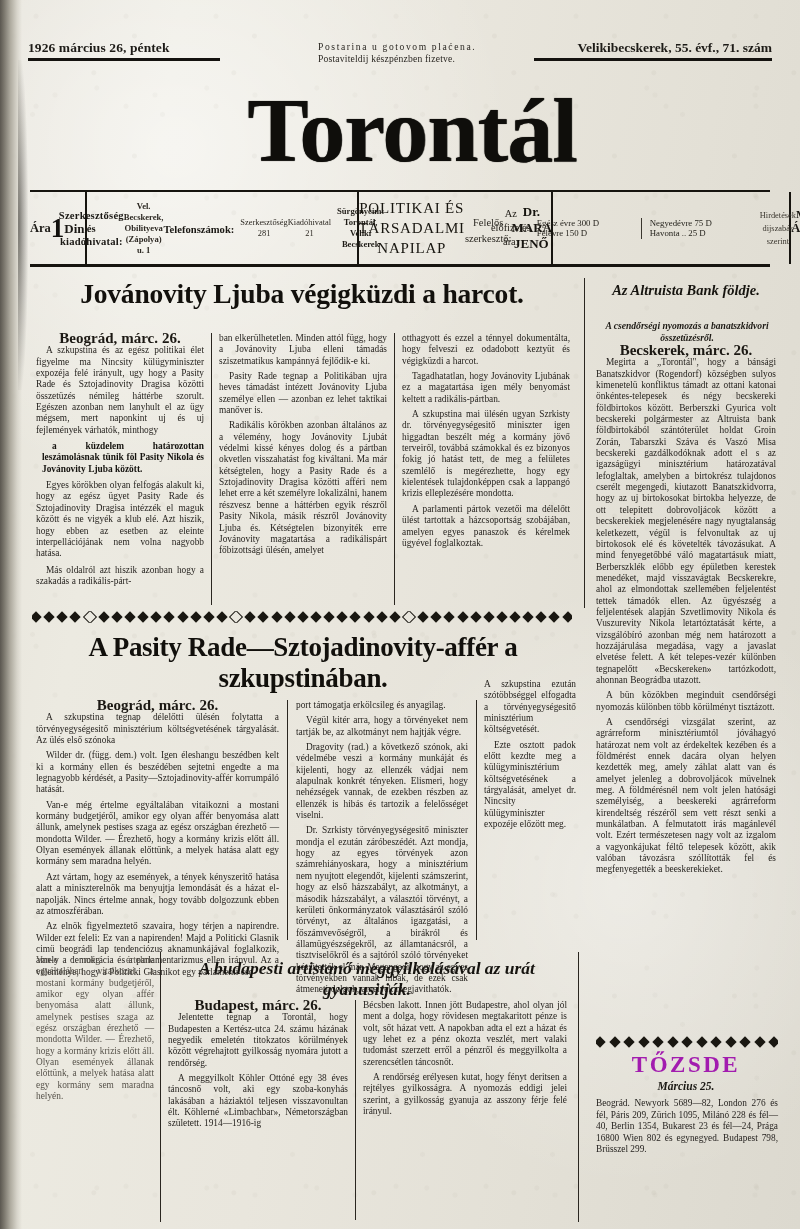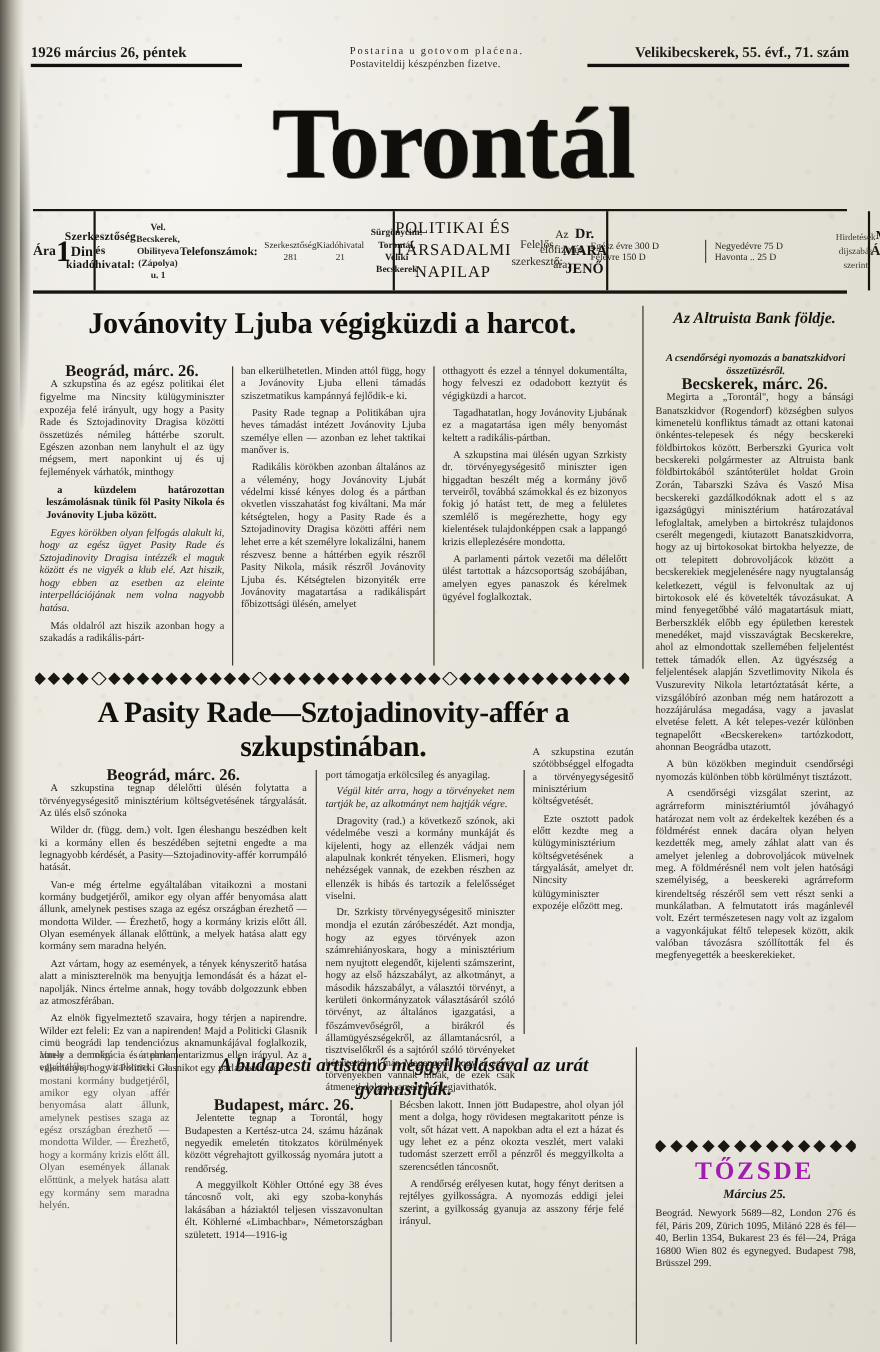--- a/index.html
+++ b/index.html
@@ -247,21 +247,21 @@
   <div class="h1main">Jovánovity Ljuba végigküzdi a harcot.</div>
   <div class="rule-v" style="left:584px;top:278px;height:330px;"></div>
 
   <div class="h1right">Az Altruista Bank földje.</div>
   <div class="h1right-sub">A csendőrségi nyomozás a banatszkidvori összetüzésről.</div>
 
   <div class="col" style="left:36px;top:333px;width:168px;">
     <p class="dl">Beográd, márc. 26.</p>
     <p>A szkupstina és az egész politikai élet figyelme ma Nincsity külügyminiszter expozéja felé irányult, ugy hogy a Pasity Rade és Sztojadinovity Dragisa közötti összetüzés némileg háttérbe szorult. Egészen azonban nem lanyhult el az ügy mégsem, mert naponkint uj és uj fejlemények várhatók, minthogy</p>
     <p style="margin-top:5px;margin-left:6px;"><b>a küzdelem határozottan leszámolásnak tünik föl Pasity Nikola és Jovánovity Ljuba között.</b></p>
-    <p style="margin-top:5px;font-style:italic;">Egyes körökben olyan felfogás alakult ki, hogy az egész ügyet Pasity Rade és Sztojadinovity Dragisa intézzék el maguk között és ne vigyék a klub elé. Azt hiszik, hogy ebben az esetben az eleinte interpellációjának nem volna nagyobb hatása.</p>
+    <p style="margin-top:5px;">Egyes körökben olyan felfogás alakult ki, hogy az egész ügyet Pasity Rade és Sztojadinovity Dragisa intézzék el maguk között és ne vigyék a klub elé. Azt hiszik, hogy ebben az esetben az eleinte interpellációjának nem volna nagyobb hatása.</p>
     <p style="margin-top:5px;">Más oldalról azt hiszik azonban hogy a szakadás a radikális-párt-</p>
   </div>
   <div class="rule-v" style="left:211px;top:333px;height:272px;"></div>
 
   <div class="col" style="left:219px;top:333px;width:168px;">
     <p class="noind">ban elkerülhetetlen. Minden attól függ, hogy a Jovánovity Ljuba elleni támadás sziszetmatikus kampánnyá fejlődik-e ki.</p>
     <p style="margin-top:4px;">Pasity Rade tegnap a Politikában ujra heves támadást intézett Jovánovity Ljuba személye ellen — azonban ez lehet taktikai manőver is.</p>
     <p style="margin-top:4px;">Radikális körökben azonban általános az a vélemény, hogy Jovánovity Ljubát védelmi kissé kényes dolog és a pártban okvetlen visszahatást fog kiváltani. Ma már kétségtelen, hogy a Pasity Rade és a Sztojadinovity Dragisa közötti afféri nem lehet erre a két személyre lokalizálni, hanem részvesz benne a háttérben egyik részről Pasity Nikola, másik részről Jovánovity Ljuba és. Kétségtelen bizonyiték erre Jovánovity magatartása a radikálispárt főbizottsági ülésén, amelyet</p>
   </div>
   <div class="rule-v" style="left:394px;top:333px;height:272px;"></div>
@@ -331,21 +331,21 @@
     <p>A szkupstina tegnap délelőtti ülésén folytatta a törvényegységesitő minisztérium költségvetésének tárgyalását. Az ülés első szónoka</p>
     <p style="margin-top:4px;">Wilder dr. (függ. dem.) volt. Igen éleshangu beszédben kelt ki a kormány ellen és beszédében sejtetni engedte a ma legnagyobb kérdését, a Pasity—Sztojadinovity-affér korrumpáló hatását.</p>
     <p style="margin-top:4px;">Van-e még értelme egyáltalában vitaikozni a mostani kormány budgetjéről, amikor egy olyan affér benyomása alatt állunk, amelynek pestises szaga az egész országban érezhető — mondotta Wilder. — Érezhető, hogy a kormány krizis előtt áll. Olyan események állanak előttünk, a melyek hatása alatt egy kormány sem maradna helyén.</p>
     <p style="margin-top:4px;">Azt vártam, hogy az események, a tények kényszeritő hatása alatt a miniszterelnök ma benyujtja lemondását és a házat el-napolják. Nincs értelme annak, hogy tovább dolgozzunk ebben az atmoszférában.</p>
     <p style="margin-top:4px;">Az elnök figyelmeztető szavaira, hogy térjen a napirendre. Wilder ezt feleli: Ez van a napirenden! Majd a Politicki Glasnik cimü beográdi lap tendenciózus aknamunkájával foglalkozik, amely a demokrácia és a parlamentarizmus ellen irányul. Az a véleménye, hogy a Politicki Glasnikot egy parlamenti cso-</p>
   </div>
   <div class="rule-v" style="left:287px;top:700px;height:240px;"></div>
 
   <div class="col" style="left:296px;top:700px;width:172px;">
     <p class="noind">port támogatja erkölcsileg és anyagilag.</p>
-    <p style="margin-top:4px;font-style:italic;">Végül kitér arra, hogy a törvényeket nem tartják be, az alkotmányt nem hajtják végre.</p>
+    <p style="margin-top:4px;">Végül kitér arra, hogy a törvényeket nem tartják be, az alkotmányt nem hajtják végre.</p>
     <p style="margin-top:4px;">Dragovity (rad.) a következő szónok, aki védelmébe veszi a kormány munkáját és kijelenti, hogy az ellenzék vádjai nem alapulnak konkrét tényeken. Elismeri, hogy nehézségek vannak, de ezekben részben az ellenzék is hibás és tartozik a felelősséget viselni.</p>
     <p style="margin-top:4px;">Dr. Szrkisty törvényegységesitő miniszter mondja el ezután záróbeszédét. Azt mondja, hogy az egyes törvények azon számrehiányoskara, hogy a minisztérium nem nyujtott elegendőt, kijelenti számszerint, hogy az első házszabályt, az alkotmányt, a második házszabályt, a választói törvényt, a kerületi önkormányzatok választásáról szóló törvényt, az általános igazgatási, a főszámvevőségről, a birákról és államügyészségekről, az államtanácsról, a tisztviselőkről és a sajtóról szóló törvényeket készitették el már. Megengedi, hogy az egyes törvényekben vannak hibák, de ezek csak átmeneti dolgok, amelyek megjavithatók.</p>
   </div>
   <div class="rule-v" style="left:476px;top:700px;height:240px;"></div>
 
   <div class="col" style="left:484px;top:663px;width:92px;margin-top:16px;">
     <p class="noind">A szkupstina ezután szótöbbséggel elfogadta a törvényegységesitő minisztérium költségvetését.</p>
     <p style="margin-top:4px;">Ezte osztott padok előtt kezdte meg a külügyminisztérium költségvetésének a tárgyalását, amelyet dr. Nincsity külügyminiszter expozéje előzött meg.</p>
   </div>
 

